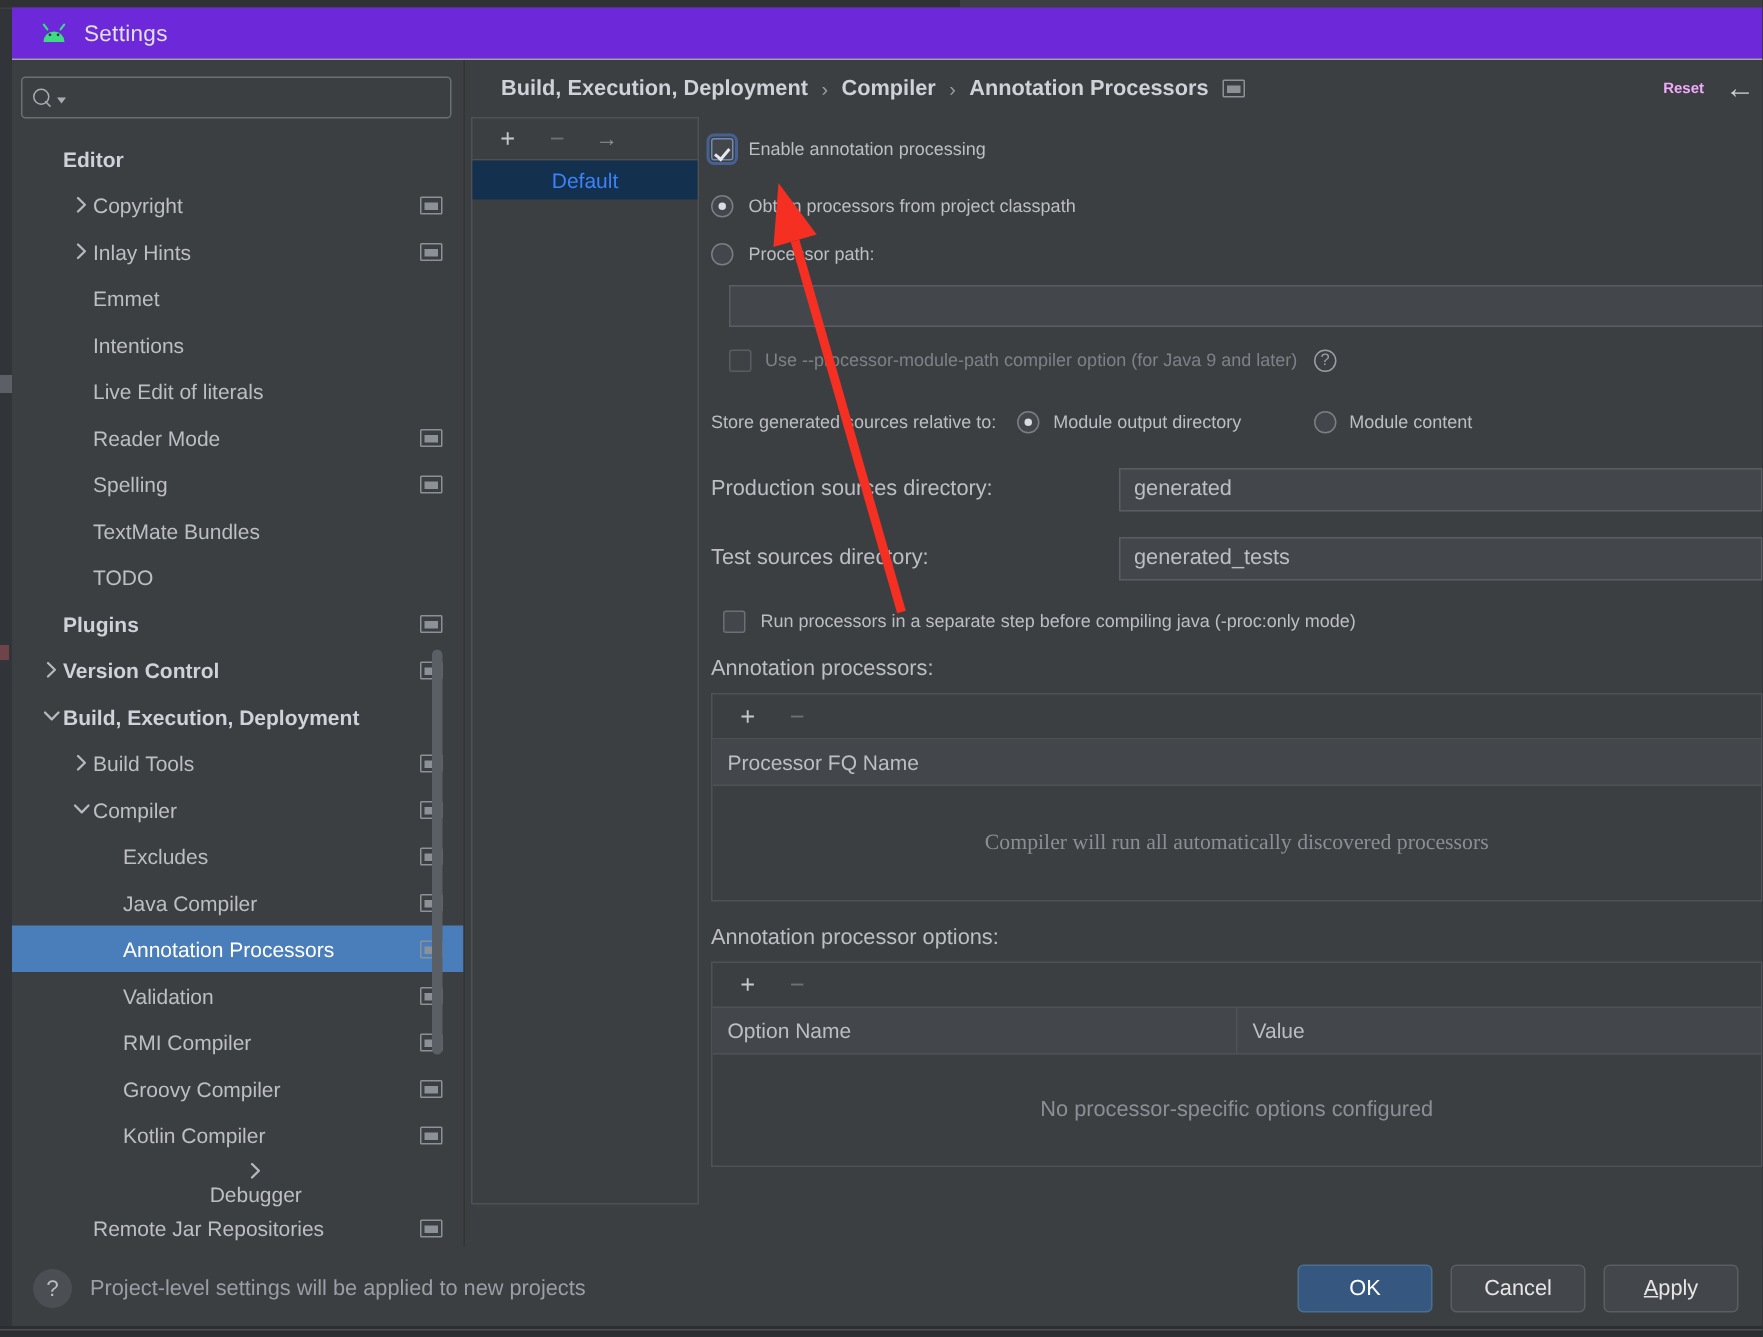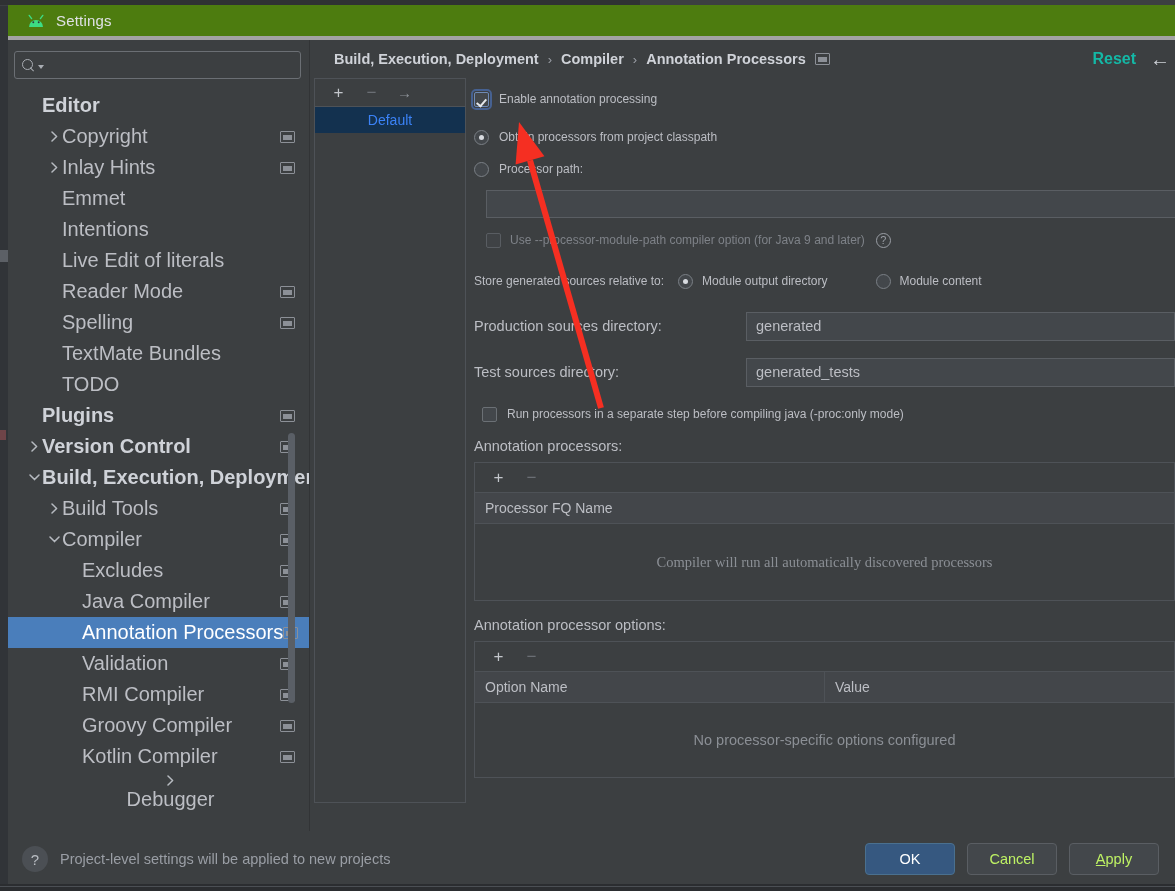--- a/index.html
+++ b/index.html
@@ -24,24 +24,24 @@
   .dialog {
     position: absolute; left: 8px; top: 5px;
     width: 1167px; height: 882px;
     background: #3c3f41;
     display: flex; flex-direction: column;
   }
 
   
   .titlebar {
     height: 35px; flex: 0 0 35px;
-    background: #4d7c0f;
+    background: #6d28d9;
     display: flex; align-items: center; gap: 10px;
     padding-left: 18px;
-    border-bottom: 4px solid #a3a3a3;
+    border-bottom: 1px solid #a3a3a3;
   }
   .android-logo { width: 20px; height: 14px; position: relative; }
   .title-text { font-size: 15px; color: #dfe1e5; letter-spacing: .2px; }
 
   
   .body { flex: 1 1 auto; display: flex; min-height: 0; background: #3c3f41; }
 
   
   .sidebar {
     width: 302px; flex: 0 0 302px;
@@ -69,21 +69,21 @@
     width:0;height:0;border-left:3.5px solid transparent;border-right:3.5px solid transparent;
     border-top:4px solid #a9adb3; margin-top:4px;
   }
   .search-input-ghost { flex:1; height:100%; background:transparent; border:none; outline:none;
     color:#bcbec4; font-size:13px; font-family:"Liberation Sans", sans-serif; }
 
   .tree { flex:1 1 auto; overflow: hidden; position: relative; padding-top: 2px; }
   .row {
     height: 31px; display: flex; align-items: center;
     padding-right: 14px; position: relative; cursor: default;
-    color: #bcbec4; font-size: 20px;
+    color: #bcbec4; font-size: 14px;
   }
   .row .arrow {
     width: 16px; flex: 0 0 16px; display:flex; align-items:center; justify-content:center;
     color:#b6bac0; font-size: 12px; line-height: 1;
   }
   .row .arrow svg { display:block; }
   .row .label { white-space: nowrap; }
   .row.bold .label { font-weight: bold; color:#cfd2d8; }
   .row.selected { background: #4a7ebb; }
   .row.selected .label { color: #ffffff; }
@@ -100,21 +100,21 @@
   .sb-thumb { position:absolute; right:7px; width:7px; background:#5a5f66; border-radius:4px; }
 
   
   .content { flex:1 1 auto; min-width:0; display:flex; flex-direction:column; background:#3c3f41; position:relative; }
   .crumbbar { height:38px; flex:0 0 38px; display:flex; align-items:center; padding:0 0 0 24px; gap:9px; }
   .crumb { font-size:14.5px; font-weight:bold; color:#cfd2d8; white-space:nowrap; }
   .crumb-sep { color:#9a9ea5; font-size:13px; }
   .crumb-badge { width:15px;height:12px;border:1px solid #8c9097;border-radius:1px;position:relative; }
   .crumb-badge::after { content:"";position:absolute;left:2px;top:3px;right:2px;bottom:2px;background:#8c9097; }
   .crumb-spacer { flex:1 1 auto; }
-  .reset-link { color:#14b8a6; font-size:16px; font-weight:bold; cursor:pointer; }
+  .reset-link { color:#f0abfc; font-size:10px; font-weight:bold; cursor:pointer; }
   .back-arrow { width:30px; display:flex; align-items:center; justify-content:center; color:#cfd2d8; font-size:20px; cursor:pointer; }
 
   .panes { flex:1 1 auto; display:flex; min-height:0; padding: 0 0 0 2px; }
 
   
   .profiles { width:152px; flex:0 0 152px; margin:0 0 28px 2px; display:flex; flex-direction:column;
     border:1px solid #4e5257; background:#3c3f41; }
   .profiles-toolbar { height:28px; flex:0 0 28px; display:flex; align-items:center; gap:0;
     border-bottom:1px solid #4e5257; padding-left:7px; }
   .tb-btn { width:33px; height:26px; display:flex; align-items:center; justify-content:center;
@@ -186,21 +186,21 @@
   .footer { height:56px; flex:0 0 56px; display:flex; align-items:center; padding: 0 16px 0 14px; gap:12px; background:#3c3f41; }
   .q-ico {
     width:26px;height:26px;border-radius:50%;background:#4b4f54;color:#b9bdc3;
     display:flex;align-items:center;justify-content:center;font-size:15px;flex:0 0 26px; cursor:pointer;
   }
   .footer-note { font-size:14.5px; color:#9a9ea5; }
   .footer-spacer { flex:1 1 auto; }
   .btn {
     height:32px; min-width:90px; padding:0 18px; border-radius:4px;
     display:flex;align-items:center;justify-content:center;
-    font-size:14.5px; cursor:pointer; border:1px solid #5a5e63; background:#43474b; color:#bef264;
+    font-size:14.5px; cursor:pointer; border:1px solid #5a5e63; background:#43474b; color:#e5e5e5;
   }
   .btn.primary { background:#365880; border-color:#4a708f; color:#ffffff; }
   .btn u { text-decoration: underline; }
 </style>
 </head>
 <body>
 
 <div id="root">
 
   <div class="bg-strip-top"></div>
@@ -363,20 +363,25 @@
               <span class="copy-badge"></span>
             </div>
             <div class="row" style="padding-left: 38px; flex-direction: column;">
               <span class="arrow">
                 <svg width="9" height="11" viewBox="0 0 9 11">
                   <path d="M2 1 L6.6 5.5 L2 10" fill="none" stroke="#b6bac0" stroke-width="1.5" stroke-linecap="round" stroke-linejoin="round"></path>
                 </svg>
               </span>
               <span class="label">Debugger</span>
             </div>
+            <div class="row" style="padding-left: 38px;">
+              <span class="arrow"></span>
+              <span class="label">Remote Jar Repositories</span>
+              <span class="copy-badge"></span>
+            </div>
           <div class="sb-track">
             <div class="sb-thumb" style="top:345px;height:270px;"></div>
           </div>
         </div>
       </div>
 
       <div class="content">
 
         <div class="crumbbar">
           <span class="crumb">Build, Execution, Deployment</span>

